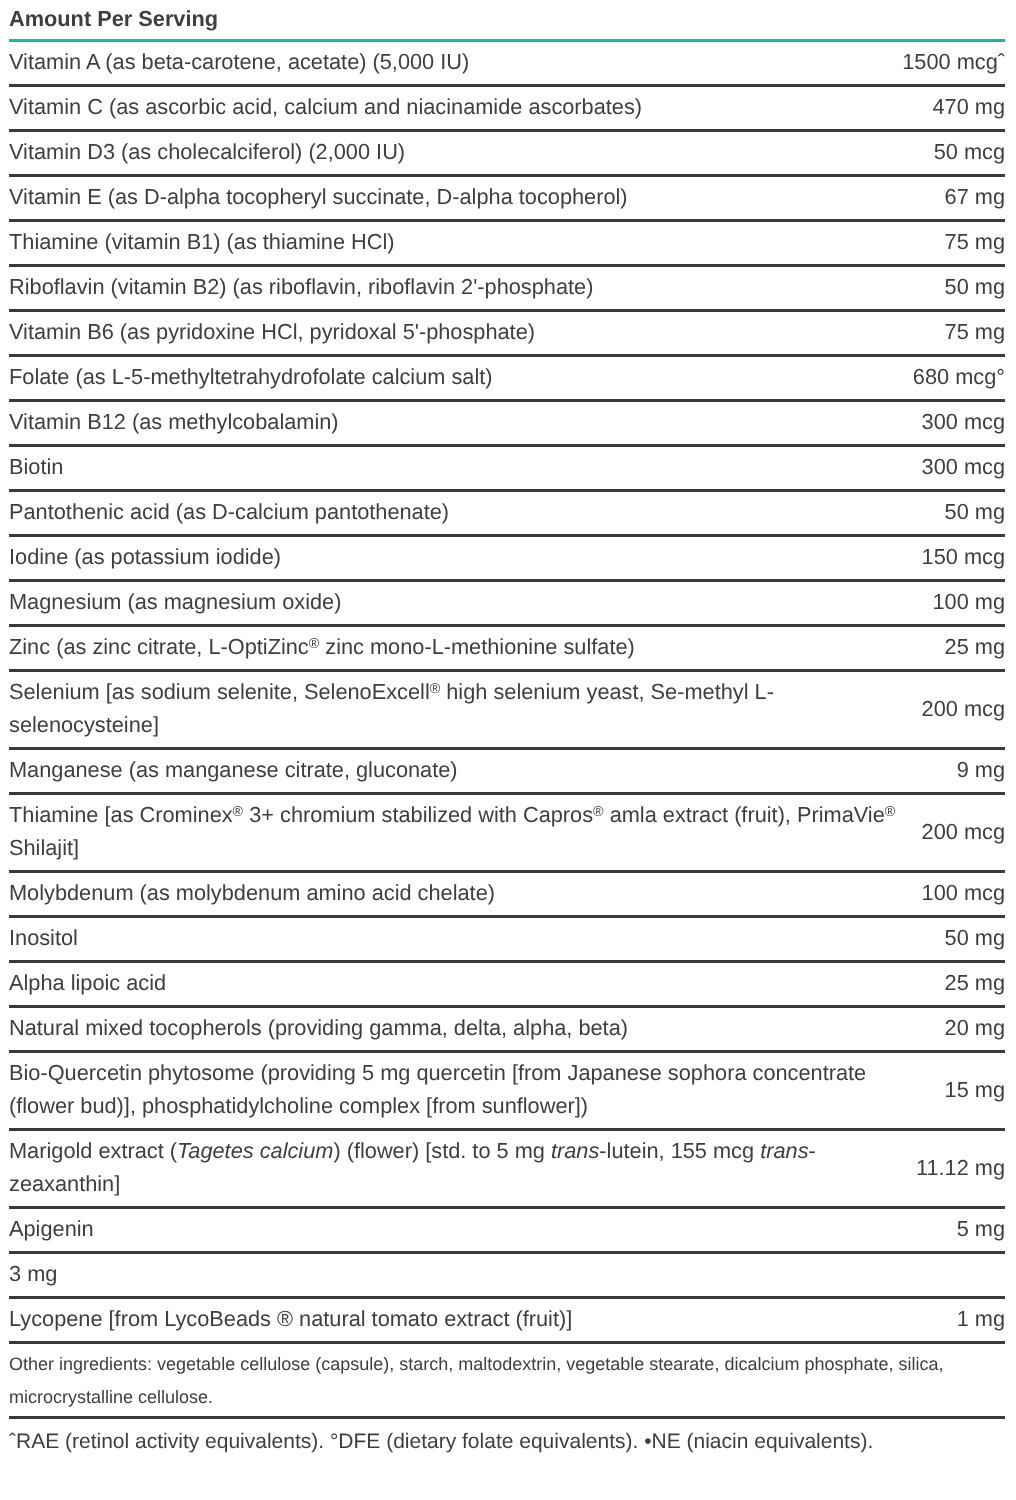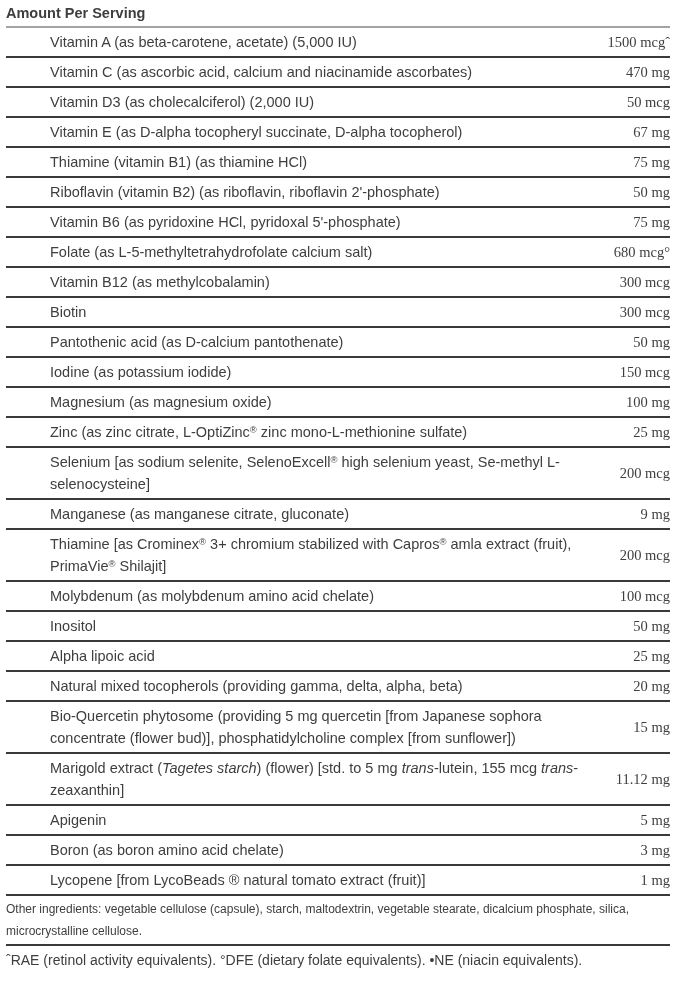--- a/index.html
+++ b/index.html
@@ -15,39 +15,37 @@
   .panel {
     box-sizing: border-box;
     width: 677px;
     padding: 0 7px 0 6px;
   }
   .hdr {
     font-size: 14.5px;
     font-weight: bold;
     line-height: 22px;
     padding: 2px 0;
-    border-bottom: 2px solid #a3a3a3;
+    border-bottom: 2px solid #14b8a6;
   }
   .row {
     display: flex;
     align-items: center;
     font-size: 14.5px;
     line-height: 22px;
     padding: 3px 0;
     border-bottom: 2px solid #3a3a3a;
   }
   .name {
     flex: 1 1 auto;
     padding-right: 16px;
-    margin-left: 44px;
   }
   .amount {
     flex: 0 0 auto;
     white-space: nowrap;
-    font-family: Liberation Serif, serif;
   }
   sup.reg {
     font-size: 9.5px;
     line-height: 0;
     vertical-align: baseline;
     position: relative;
     top: -0.45em;
   }
   em { font-style: italic; }
   .other {
@@ -152,29 +150,28 @@
       </div>
       <div class="row">
         <div class="name"><span>Natural mixed tocopherols (providing gamma, delta, alpha, beta)</span></div>
         <div class="amount">20 mg</div>
       </div>
       <div class="row">
         <div class="name"><span>Bio-Quercetin phytosome (providing 5 mg quercetin [from Japanese sophora concentrate (flower bud)], phosphatidylcholine complex [from sunflower])</span></div>
         <div class="amount">15 mg</div>
       </div>
       <div class="row">
-        <div class="name"><span>Marigold extract (</span><em>Tagetes starch</em><span>) (flower) [std. to 5 mg </span><em>trans</em><span>-lutein, 155 mcg </span><em>trans</em><span>-zeaxanthin]</span></div>
+        <div class="name"><span>Marigold extract (</span><em>Tagetes calcium</em><span>) (flower) [std. to 5 mg </span><em>trans</em><span>-lutein, 155 mcg </span><em>trans</em><span>-zeaxanthin]</span></div>
         <div class="amount">11.12 mg</div>
       </div>
       <div class="row">
         <div class="name"><span>Apigenin</span></div>
         <div class="amount">5 mg</div>
       </div>
       <div class="row">
-        <div class="name"><span>Boron (as boron amino acid chelate)</span></div>
         <div class="amount">3 mg</div>
       </div>
       <div class="row">
         <div class="name"><span>Lycopene [from LycoBeads ® natural tomato extract (fruit)]</span></div>
         <div class="amount">1 mg</div>
       </div>
     </div>
 
   <div class="other">Other ingredients: vegetable cellulose (capsule), starch, maltodextrin, vegetable stearate, dicalcium phosphate, silica, microcrystalline cellulose.</div>
 

